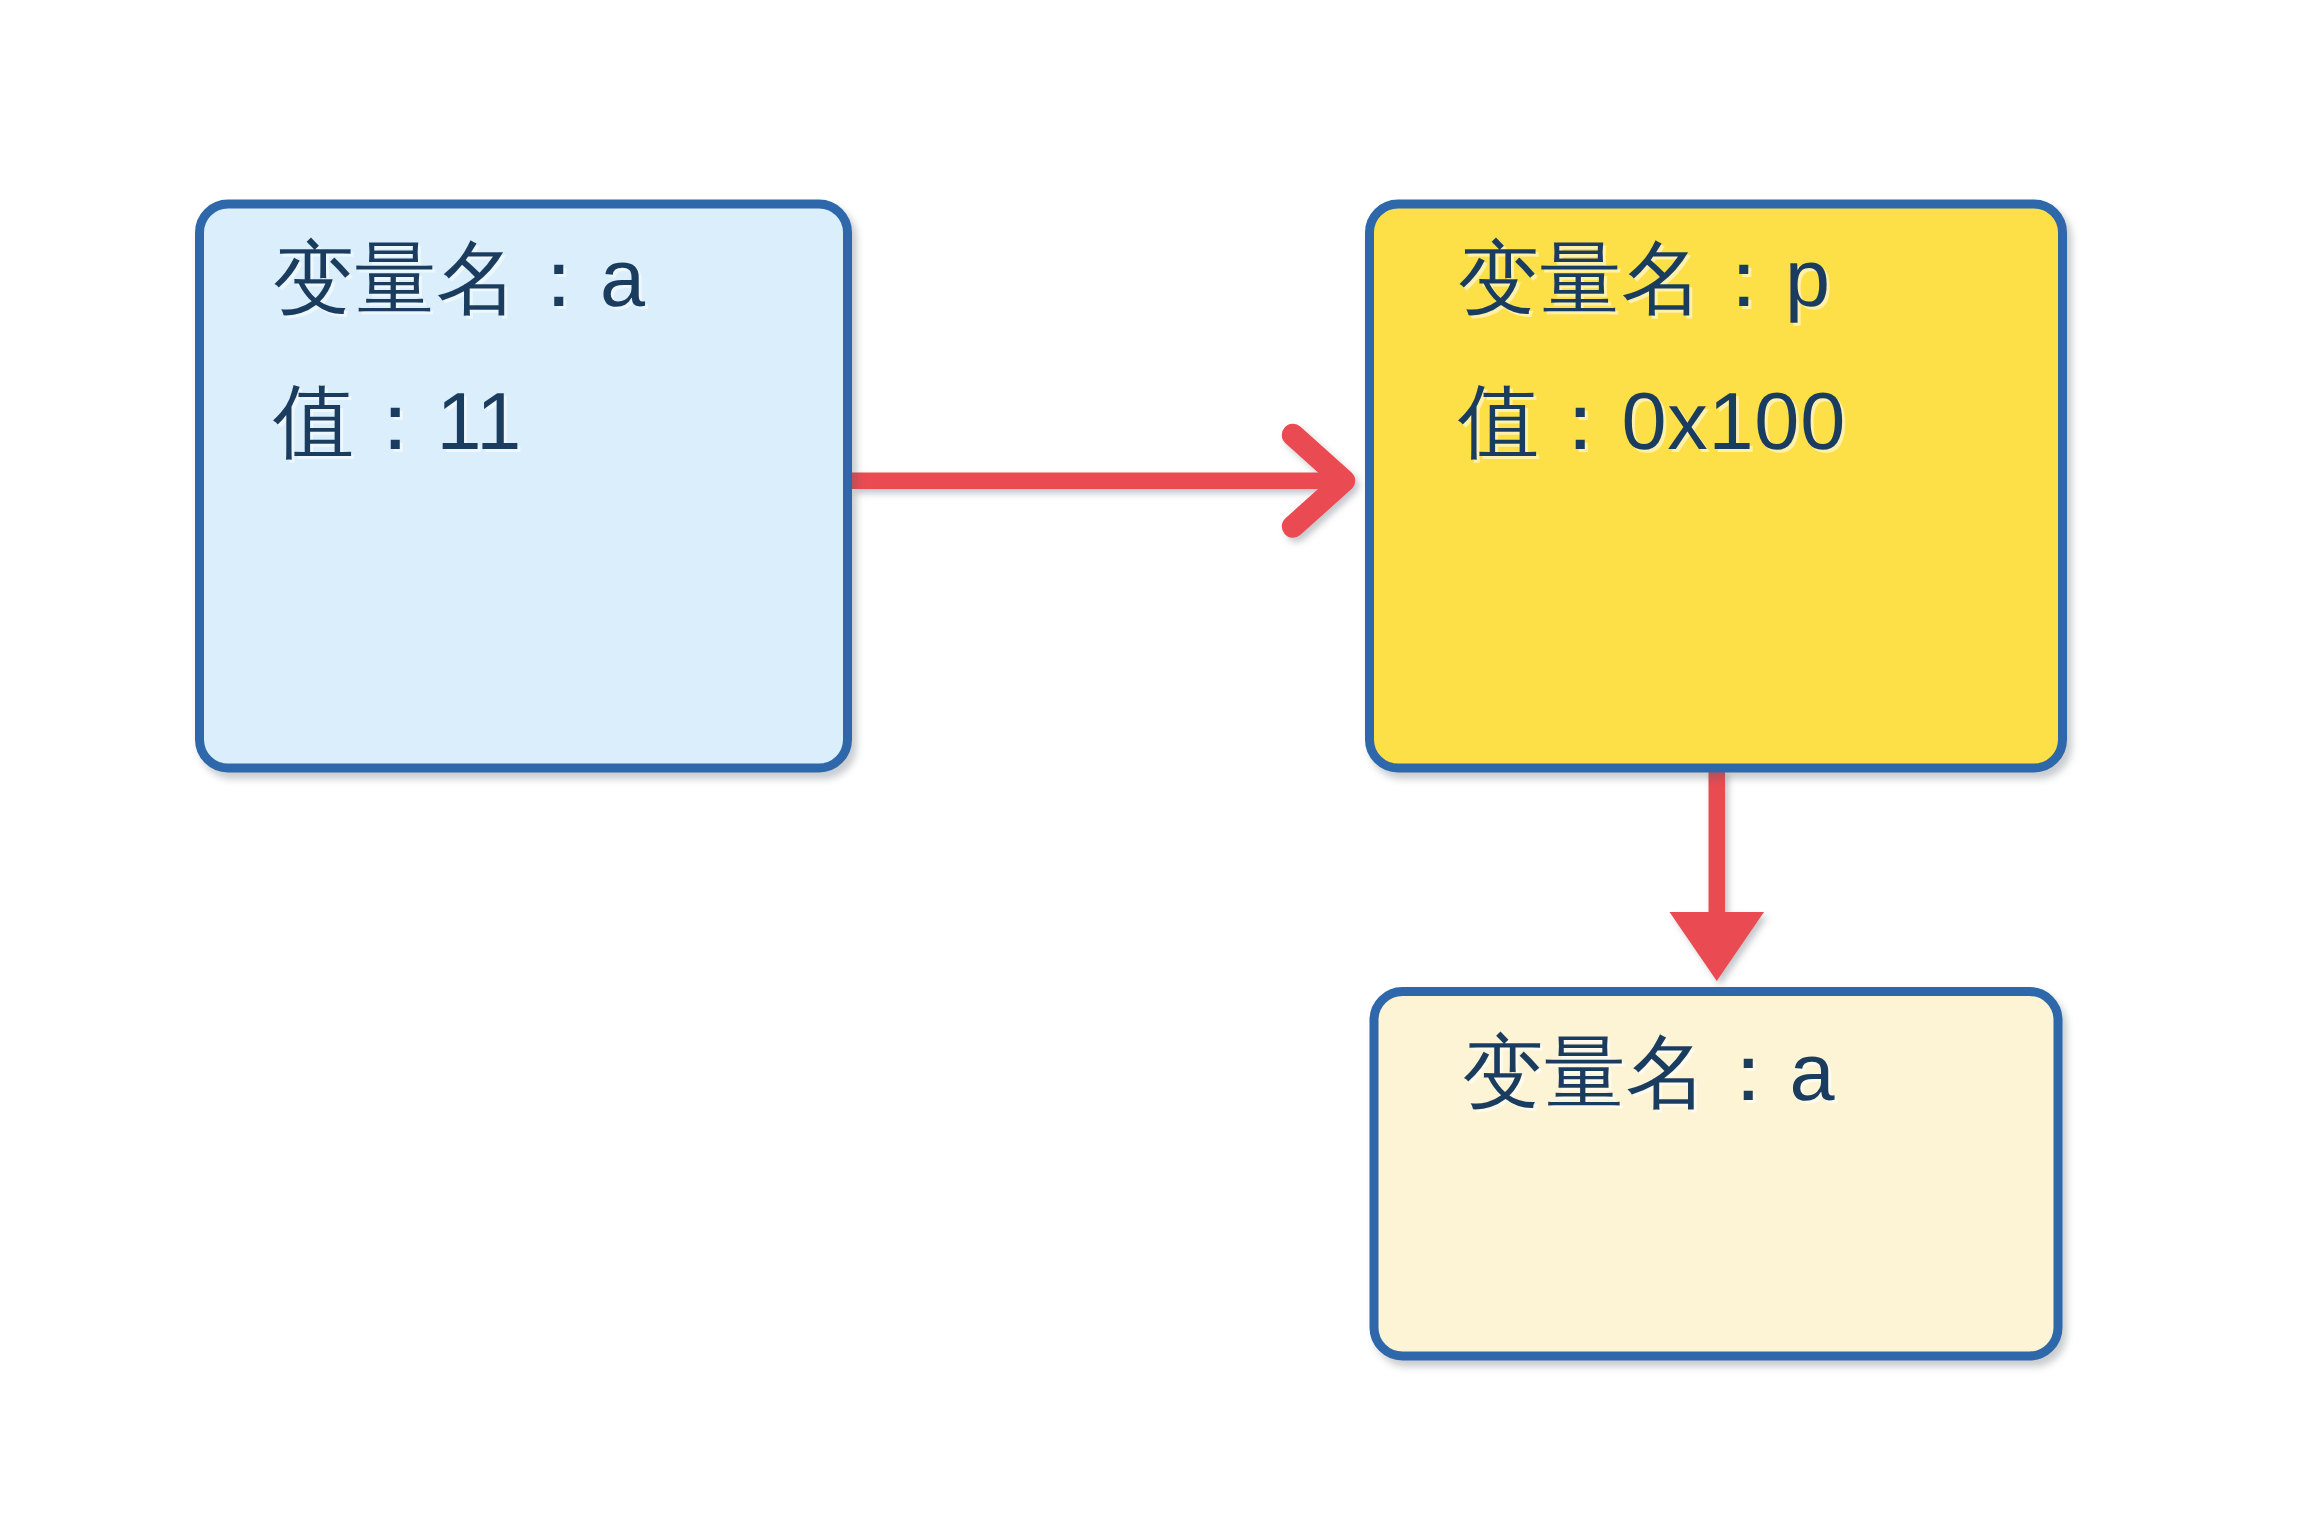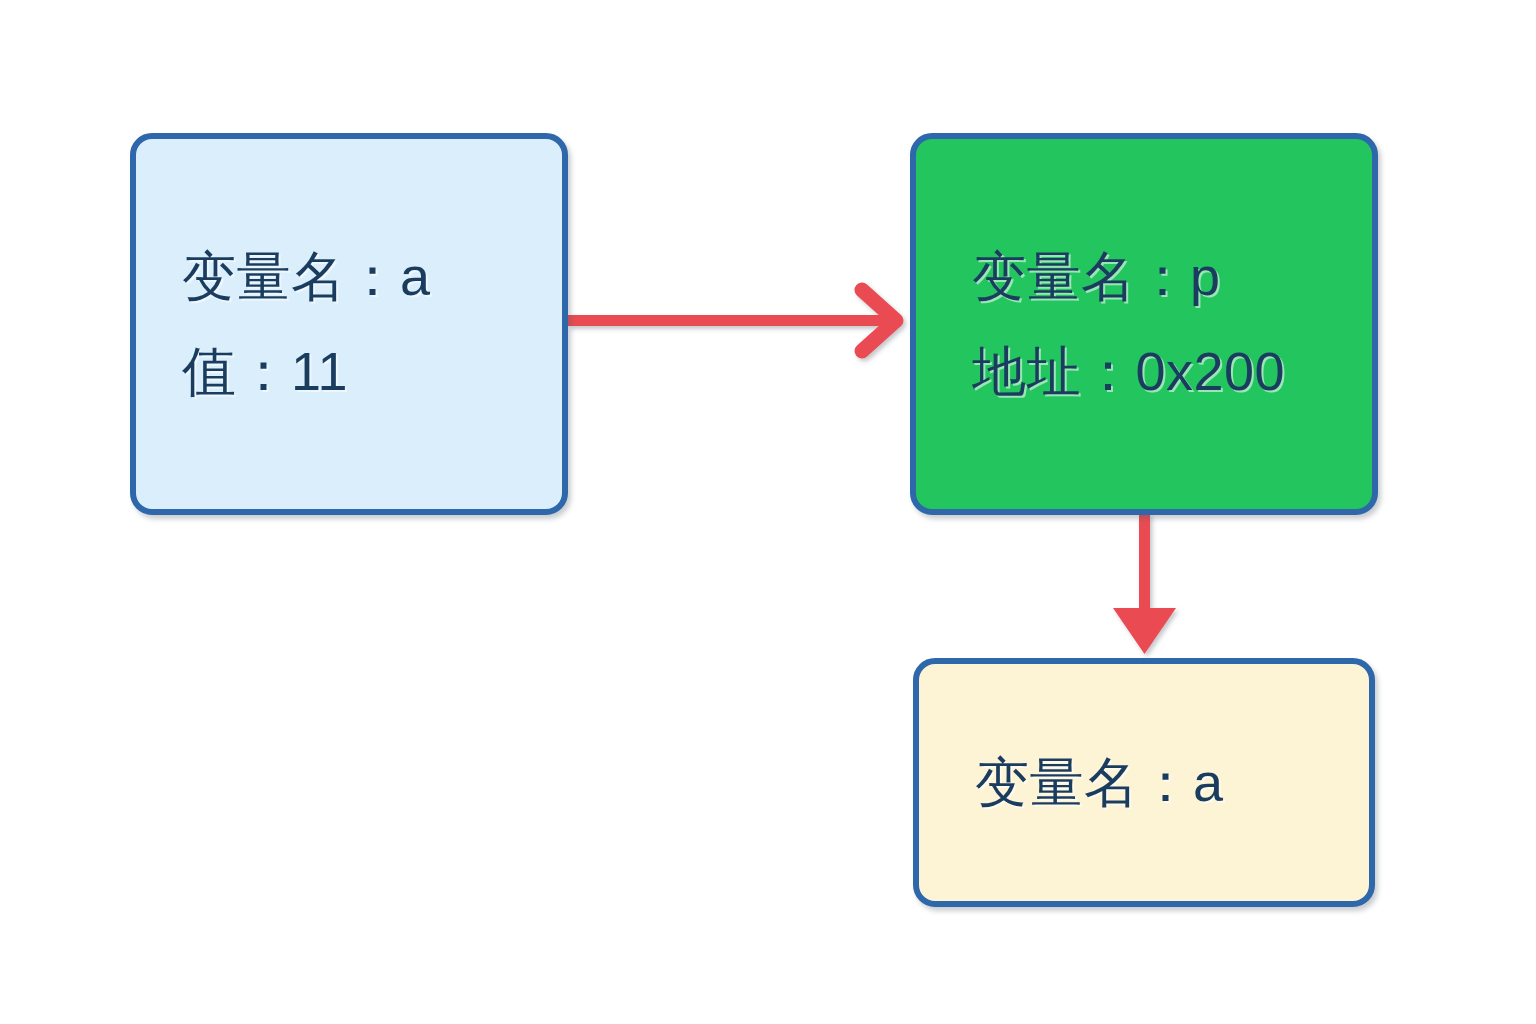--- a/index.html
+++ b/index.html
@@ -23,24 +23,24 @@
 
   
   .node {
     position: absolute;
     box-sizing: border-box;
     border: 6px solid #2e68ab;
     border-radius: 22px;
     box-shadow: 3px 4px 5px rgba(80, 90, 100, 0.30);
     display: flex;
     flex-direction: column;
-    justify-content: center;
+    justify-content: flex-start;
   }
   .node.var-a        { left: 130px; top: 133px;  width: 438px; height: 382px; background: #daeefb; }
-  .node.var-p        { left: 910px; top: 133px;  width: 468px; height: 382px; background: #22c55e; }
+  .node.var-p        { left: 910px; top: 133px;  width: 468px; height: 382px; background: #fde047; }
   .node.var-target   { left: 913px; top: 658px;  width: 462px; height: 249px; background: #fdf3d5; }
 
   .node-lines {
     padding: 0 0 0 46px;
   }
   .node.var-p .node-lines,
   .node.var-target .node-lines {
     padding-left: 56px;
   }
 
@@ -91,21 +91,21 @@
   <div class="node var-a">
     <div class="node-lines">
       <div class="line">变量名：a</div>
       <div class="line">值：11</div>
     </div>
   </div>
 
   <div class="node var-p">
     <div class="node-lines">
       <div class="line">变量名：p</div>
-      <div class="line">地址：0x200</div>
+      <div class="line">值：0x100</div>
     </div>
   </div>
 
   <div class="node var-target">
     <div class="node-lines">
       <div class="line">变量名：a</div>
     </div>
   </div>
 
 </div>

